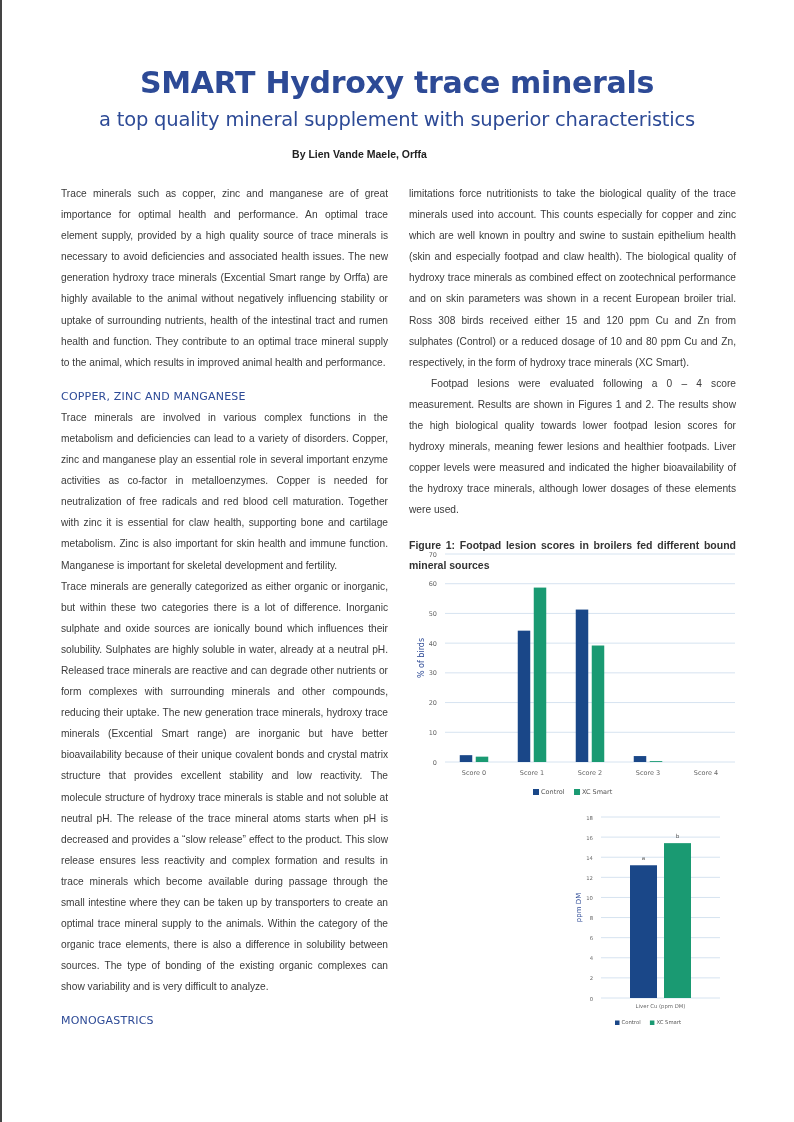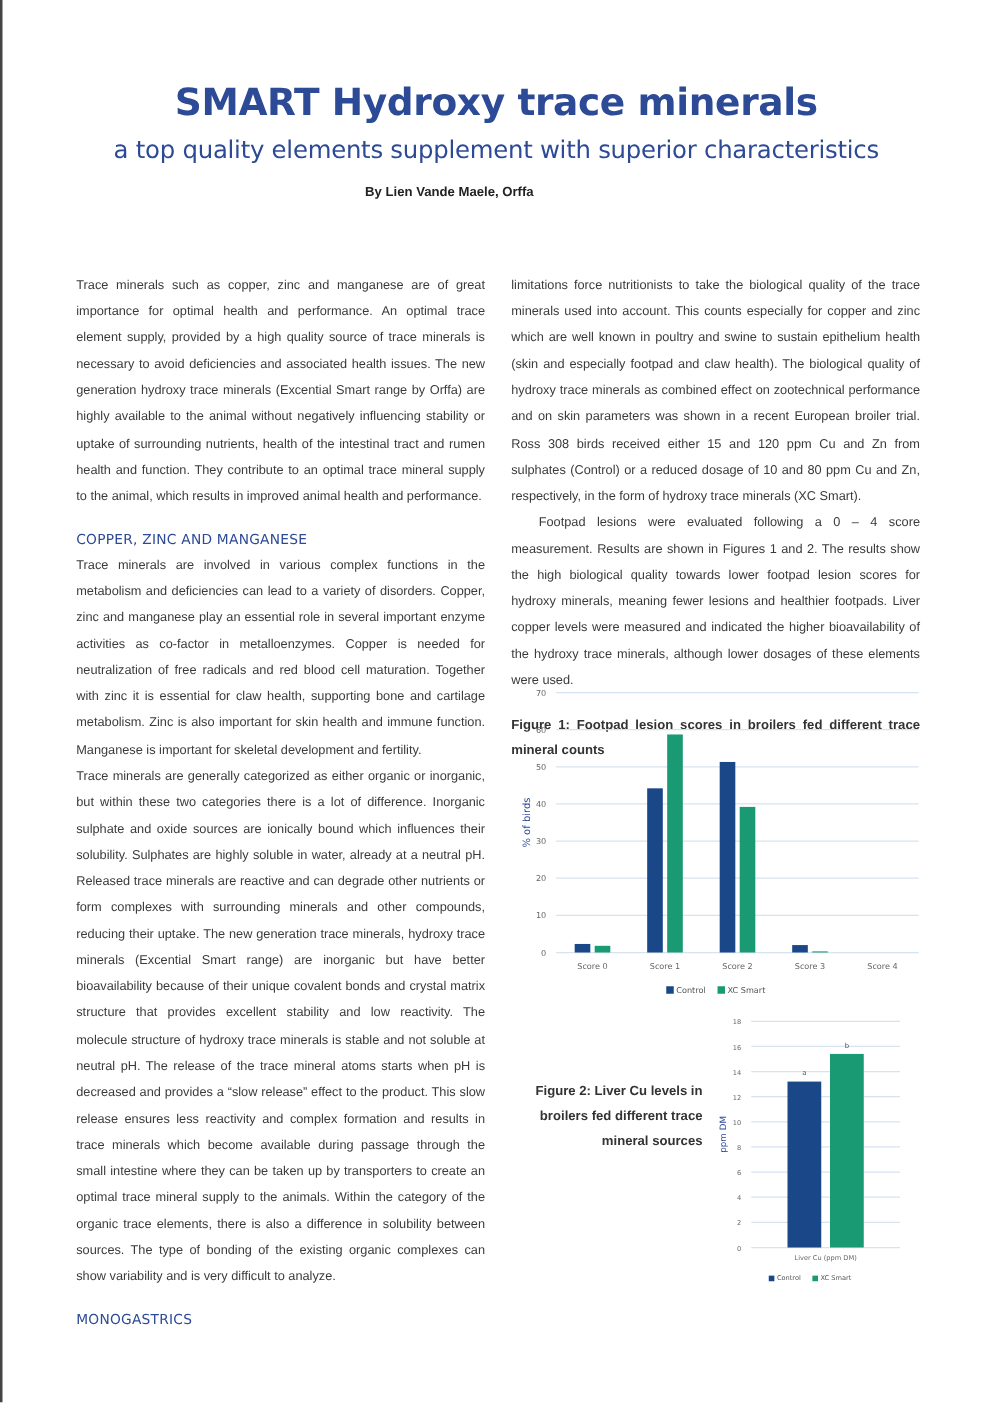--- a/index.html
+++ b/index.html
@@ -6,56 +6,56 @@
   html, body { width: 794px; height: 1122px; background: #ffffff; overflow: hidden; }
   body { position: relative; font-family: "Liberation Sans", sans-serif; color: #333333; }
   .left-edge { position: absolute; left: 0; top: 0; width: 2px; height: 1122px; background: #444444; }
   .page { position: absolute; left: 0; top: 3px; width: 794px; height: 1122px; }
   .title { position: absolute; left: 0; top: 62px; width: 794px; text-align: center;
            font-family: "DejaVu Sans", sans-serif; font-size: 30px; color: #2d4a96; letter-spacing: -0.3px; }
   .subtitle { position: absolute; left: 0; top: 105px; width: 794px; text-align: center;
            font-family: "DejaVu Sans", sans-serif; font-size: 19.5px; color: #2d4a96; letter-spacing: -0.2px; }
   .byline { position: absolute; left: 0; top: 145px; width: 719px; text-align: center;
            font-size: 10.5px; font-weight: bold; color: #222; }
-  .col { position: absolute; width: 327px; font-size: 10.2px; line-height: 21.1px; text-align: justify; color: #3a3a3a; margin-top: 35px; }
+  .col { position: absolute; width: 327px; font-size: 10.2px; line-height: 21.1px; text-align: justify; color: #3a3a3a; }
   .col-left { left: 61px; top: 180px; }
   .col-right { left: 409px; top: 180px; }
   .col p { margin: 0; }
   .heading { font-family: "DejaVu Sans", sans-serif; color: #2d4a96; font-size: 11px; letter-spacing: 0.2px; line-height: 20px; margin-top: 8px; }
   .indent { text-indent: 22px; }
   .fig-title { font-weight: bold; font-size: 10.5px; line-height: 20px; color: #333; margin-top: 14px; }
   
   .chart1 { position: absolute; left: 415px; top: 545px; width: 325px; height: 250px; }
   .chart2 { position: absolute; left: 565px; top: 805px; width: 165px; height: 222px; }
   .fig2-caption { position: absolute; left: 415px; top: 860px; width: 147px; text-align: right;
                   font-weight: bold; font-size: 10.5px; line-height: 20px; color: #333; }
   svg text { font-family: "DejaVu Sans", sans-serif; }
 </style>
 </head>
 <body>
 
 <div class="left-edge"></div>
 
 <div class="page">
   <h1 class="title">SMART Hydroxy trace minerals</h1>
-  <div class="subtitle">a top quality elements supplement with superior characteristics</div>
+  <div class="subtitle">a top quality mineral supplement with superior characteristics</div>
   <div class="byline">By Lien Vande Maele, Orffa</div>
 
   <div class="col col-left">
     <p>Trace minerals such as copper, zinc and manganese are of great importance for optimal health and performance. An optimal trace element supply, provided by a high quality source of trace minerals is necessary to avoid deficiencies and associated health issues. The new generation hydroxy trace minerals (Excential Smart range by Orffa) are highly available to the animal without negatively influencing stability or uptake of surrounding nutrients, health of the intestinal tract and rumen health and function. They contribute to an optimal trace mineral supply to the animal, which results in improved animal health and performance.</p>
     <div class="heading" style="margin-top:14px">COPPER, ZINC AND MANGANESE</div>
     <p>Trace minerals are involved in various complex functions in the metabolism and deficiencies can lead to a variety of disorders. Copper, zinc and manganese play an essential role in several important enzyme activities as co-factor in metalloenzymes. Copper is needed for neutralization of free radicals and red blood cell maturation. Together with zinc it is essential for claw health, supporting bone and cartilage metabolism. Zinc is also important for skin health and immune function. Manganese is important for skeletal development and fertility.</p>
     <p>Trace minerals are generally categorized as either organic or inorganic, but within these two categories there is a lot of difference. Inorganic sulphate and oxide sources are ionically bound which influences their solubility. Sulphates are highly soluble in water, already at a neutral pH. Released trace minerals are reactive and can degrade other nutrients or form complexes with surrounding minerals and other compounds, reducing their uptake. The new generation trace minerals, hydroxy trace minerals (Excential Smart range) are inorganic but have better bioavailability because of their unique covalent bonds and crystal matrix structure that provides excellent stability and low reactivity. The molecule structure of hydroxy trace minerals is stable and not soluble at neutral pH. The release of the trace mineral atoms starts when pH is decreased and provides a “slow release” effect to the product. This slow release ensures less reactivity and complex formation and results in trace minerals which become available during passage through the small intestine where they can be taken up by transporters to create an optimal trace mineral supply to the animals. Within the category of the organic trace elements, there is also a difference in solubility between sources. The type of bonding of the existing organic complexes can show variability and is very difficult to analyze.</p>
     <div class="heading" style="margin-top:14px">MONOGASTRICS</div>
   </div>
 
   <div class="col col-right">
     <p>limitations force nutritionists to take the biological quality of the trace minerals used into account. This counts especially for copper and zinc which are well known in poultry and swine to sustain epithelium health (skin and especially footpad and claw health). The biological quality of hydroxy trace minerals as combined effect on zootechnical performance and on skin parameters was shown in a recent European broiler trial. Ross 308 birds received either 15 and 120 ppm Cu and Zn from sulphates (Control) or a reduced dosage of 10 and 80 ppm Cu and Zn, respectively, in the form of hydroxy trace minerals (XC Smart).</p>
     <p class="indent">Footpad lesions were evaluated following a 0 – 4 score measurement. Results are shown in Figures 1 and 2. The results show the high biological quality towards lower footpad lesion scores for hydroxy minerals, meaning fewer lesions and healthier footpads. Liver copper levels were measured and indicated the higher bioavailability of the hydroxy trace minerals, although lower dosages of these elements were used.</p>
-    <div class="fig-title">Figure 1: Footpad lesion scores in broilers fed different trace mineral counts</div>
+    <div class="fig-title">Figure 1: Footpad lesion scores in broilers fed different bound mineral sources</div>
   </div>
 
   <div class="chart1">
     <svg id="chart1svg" width="325" height="250" viewBox="0 0 325 250">
         <line x1="30" x2="320" y1="214" y2="214" stroke="#d6e3f0" stroke-width="1"></line>
         <text x="22" y="216.5" font-size="6.5" fill="#666" text-anchor="end">0</text>
         <line x1="30" x2="320" y1="184.28571428571428" y2="184.28571428571428" stroke="#d6e3f0" stroke-width="1"></line>
         <text x="22" y="186.78571428571428" font-size="6.5" fill="#666" text-anchor="end">10</text>
         <line x1="30" x2="320" y1="154.57142857142858" y2="154.57142857142858" stroke="#d6e3f0" stroke-width="1"></line>
         <text x="22" y="157.07142857142858" font-size="6.5" fill="#666" text-anchor="end">20</text>
@@ -83,21 +83,20 @@
         <rect x="234.75" y="213.10857142857142" width="12.5" height="0.8914285714285768" fill="#1a9a72"></rect>
         <text x="233" y="227" font-size="6.5" fill="#666" text-anchor="middle">Score 3</text>
         <text x="291" y="227" font-size="6.5" fill="#666" text-anchor="middle">Score 4</text>
         <rect x="118" y="241" width="6" height="6" fill="#1a4788"></rect>
         <text x="126" y="246" font-size="6.5" fill="#555">Control</text>
         <rect x="159.025" y="241" width="6" height="6" fill="#1a9a72"></rect>
         <text x="167.025" y="246" font-size="6.5" fill="#555">XC Smart</text>
       </svg>
   </div>
 
-  <div class="fig2-caption">Figure 2: Liver Cu levels in broilers fed different trace mineral sources</div>
 
   <div class="chart2">
     <svg id="chart2svg" width="165" height="222" viewBox="0 0 165 222">
         <line x1="36" x2="155" y1="190" y2="190" stroke="#d6e3f0" stroke-width="1"></line>
         <text x="28" y="192.5" font-size="5.3" fill="#666" text-anchor="end">0</text>
         <line x1="36" x2="155" y1="169.88888888888889" y2="169.88888888888889" stroke="#d6e3f0" stroke-width="1"></line>
         <text x="28" y="172.38888888888889" font-size="5.3" fill="#666" text-anchor="end">2</text>
         <line x1="36" x2="155" y1="149.77777777777777" y2="149.77777777777777" stroke="#d6e3f0" stroke-width="1"></line>
         <text x="28" y="152.27777777777777" font-size="5.3" fill="#666" text-anchor="end">4</text>
         <line x1="36" x2="155" y1="129.66666666666669" y2="129.66666666666669" stroke="#d6e3f0" stroke-width="1"></line>

